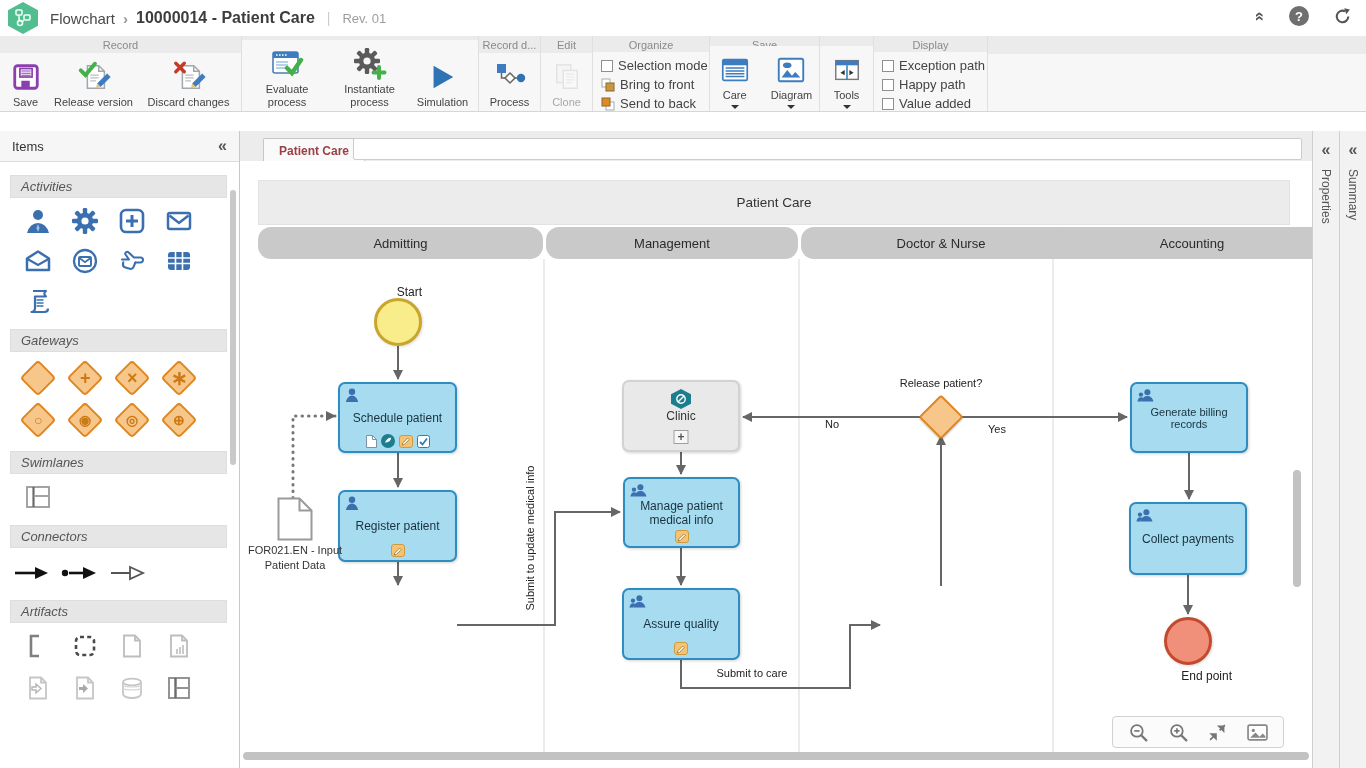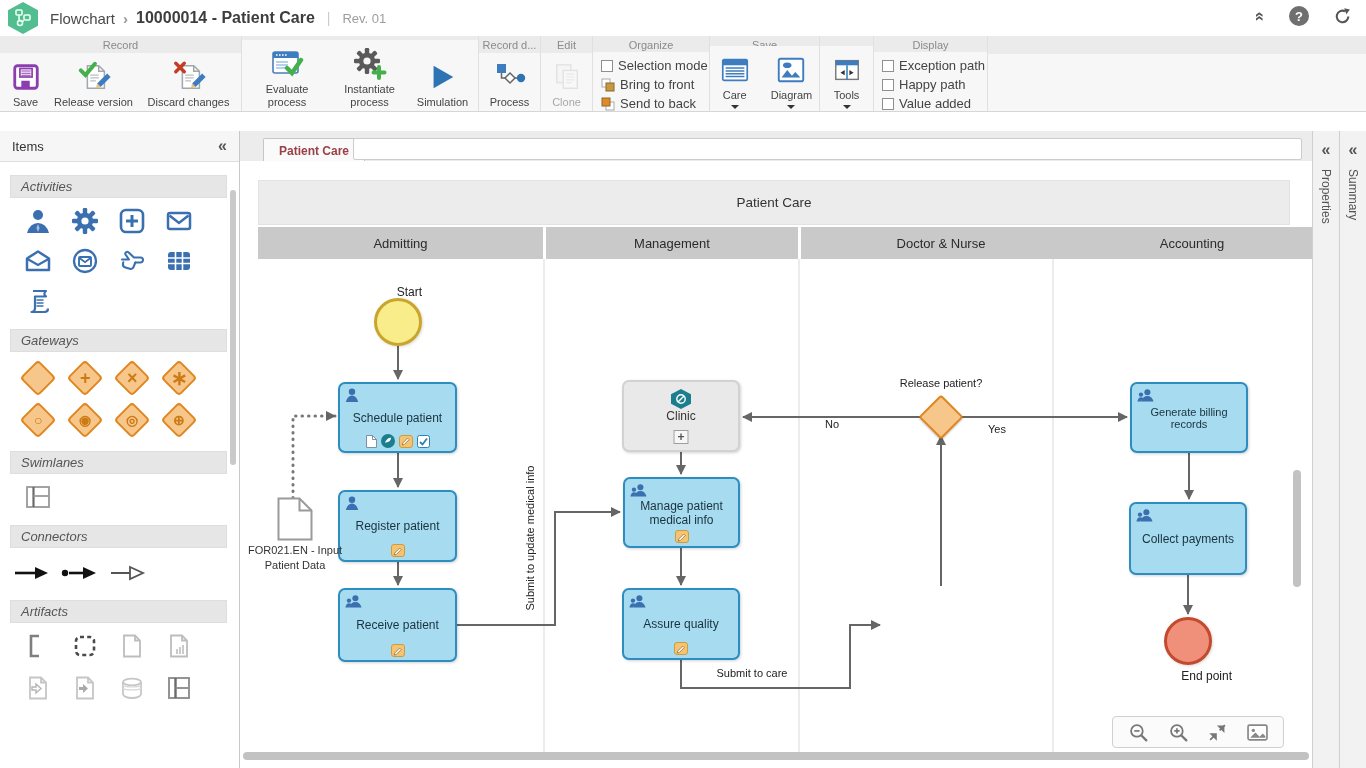--- a/index.html
+++ b/index.html
@@ -46,21 +46,21 @@
   .pal-scroll{position:absolute;right:3px;top:59px;width:6px;height:275px;background:#c9c9c9;border-radius:3px;cursor:pointer;}
 
   
   #canvas-wrap{position:absolute;top:131px;left:240px;width:1072px;bottom:1px;background:#8b5cf6;}
   #tabstrip{position:relative;height:30px;background:#ececec;border-bottom:1px solid #d5d5d5;}
   .tab{position:absolute;left:23px;top:7px;height:23px;background:#fafafa;border:1px solid #c6c6c6;border-bottom:none;display:flex;align-items:center;padding:0 15px;font-size:12px;color:#9a4046;font-weight:bold;border-radius:2px 2px 0 0;cursor:pointer;}
   .tab-empty{position:absolute;left:113px;right:10px;top:7px;height:22px;background:#fff;border:1px solid #ccc;border-radius:2px;box-sizing:border-box;}
   #diagram{position:absolute;top:30px;left:0;right:0;bottom:0;background:#fff;overflow:hidden;}
 
   .pool-title{position:absolute;left:18px;top:19px;width:1032px;height:45px;background:#ececec;border:1px solid #e2e2e2;display:flex;align-items:center;justify-content:center;font-size:13.5px;color:#333;box-sizing:border-box;}
-  .lane-h{position:absolute;top:66px;height:32px;background:#c9c9c9;display:flex;align-items:center;justify-content:center;font-size:13px;color:#2b2b2b;cursor:pointer;}
+  .lane-h{position:absolute;top:66px;height:32px;background:#c9c9c9;display:flex;align-items:center;justify-content:center;font-size:13px;color:#2b2b2b;cursor:pointer;border-radius:13px;}
   .lane-div{position:absolute;top:98px;height:494px;width:2px;background:#ececec;}
 
   .task{position:absolute;background:#a6dbf0;border:2px solid #2d8cc0;border-radius:7px;display:flex;align-items:center;justify-content:center;font-size:12px;color:#19323e;text-align:center;padding:6px 5px;box-sizing:border-box;box-shadow:1px 1px 3px rgba(0,0,0,.18);cursor:pointer;}
   .subproc{background:#e9e9e9;border:2px solid #d2d2d2;color:#333;}
   .person{position:absolute;left:5px;top:4px;}
   .note{position:absolute;bottom:3px;left:50%;transform:translateX(-50%);width:14px;height:13px;background:#f5c473;border:1px solid #cf9b3e;border-radius:3px;display:flex;align-items:center;justify-content:center;box-sizing:border-box;}
   .badges{position:absolute;bottom:3px;left:50%;transform:translateX(-50%);display:flex;gap:4px;align-items:center;}
   .badges .note{position:static;transform:none;}
   .hexbadge{position:absolute;top:7px;left:50%;transform:translateX(-50%);width:20px;height:20px;background:#1b7e8e;clip-path:polygon(50% 0,100% 26%,100% 74%,50% 100%,0 74%,0 26%);display:flex;align-items:center;justify-content:center;}
   .plusbox{position:absolute;bottom:6px;left:50%;transform:translateX(-50%);width:15px;height:14px;background:#f7f7f7;border:1px solid #9e9e9e;font-size:12px;font-weight:bold;color:#555;display:flex;align-items:center;justify-content:center;line-height:1;box-sizing:border-box;}
@@ -633,38 +633,20 @@
             </svg>
           </span>
         <span>Register patient</span>
         <span class="note">
             <svg width="10" height="10" viewBox="0 0 12 12">
               <path d="M2 8.5 L8 2.5 l1.8 1.8 L3.8 10.3 L1.6 10.8 z" fill="#fff" stroke="#8a6420" stroke-width="0.9"></path>
             </svg>
           </span>
       </div>
 
-      <div class="task" style="left:98px;top:427px;width:119px;height:74px">
-        <span class="person">
-            <svg width="17" height="14" viewBox="0 0 18 14">
-              <g fill="#3a6fb0">
-                <circle cx="11" cy="4" r="3.2"></circle>
-                <path d="M4.5 14 q1.5 -6 6.5 -6 q5 0 6.5 6 z"></path>
-                <circle cx="4.2" cy="6.6" r="2.3"></circle>
-                <path d="M0.4 14 q1 -4.6 3.8 -4.6 q1.7 0 2.7 1.3 q-1.9 1.3 -2.5 3.3 z"></path>
-              </g>
-            </svg>
-          </span>
-        <span>Receive patient</span>
-        <span class="note">
-            <svg width="10" height="10" viewBox="0 0 12 12">
-              <path d="M2 8.5 L8 2.5 l1.8 1.8 L3.8 10.3 L1.6 10.8 z" fill="#fff" stroke="#8a6420" stroke-width="0.9"></path>
-            </svg>
-          </span>
-      </div>
 
       <div class="artifact-doc">
         <svg width="36" height="44" viewBox="0 0 36 44">
             <path d="M1.5 1.5 h21 l12 12 v29 h-33 z" fill="#fff" stroke="#9a9a9a" stroke-width="2"></path>
             <path d="M22.5 1.5 v12 h12" fill="none" stroke="#9a9a9a" stroke-width="2"></path>
           </svg>
       </div>
       <div class="artifact-label">FOR021.EN - Input Patient Data</div>
 
       <div class="task subproc" style="left:382px;top:219px;width:118px;height:72px">

